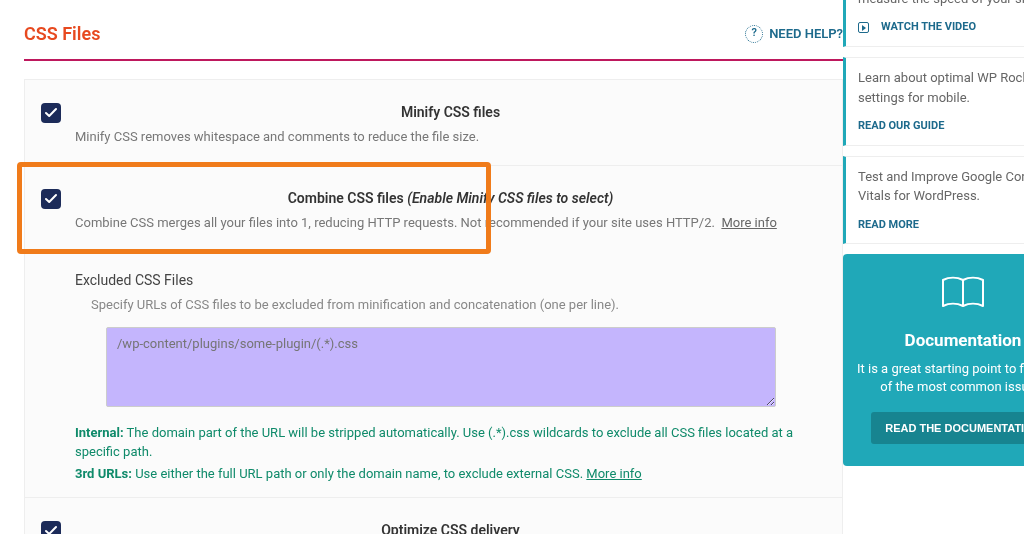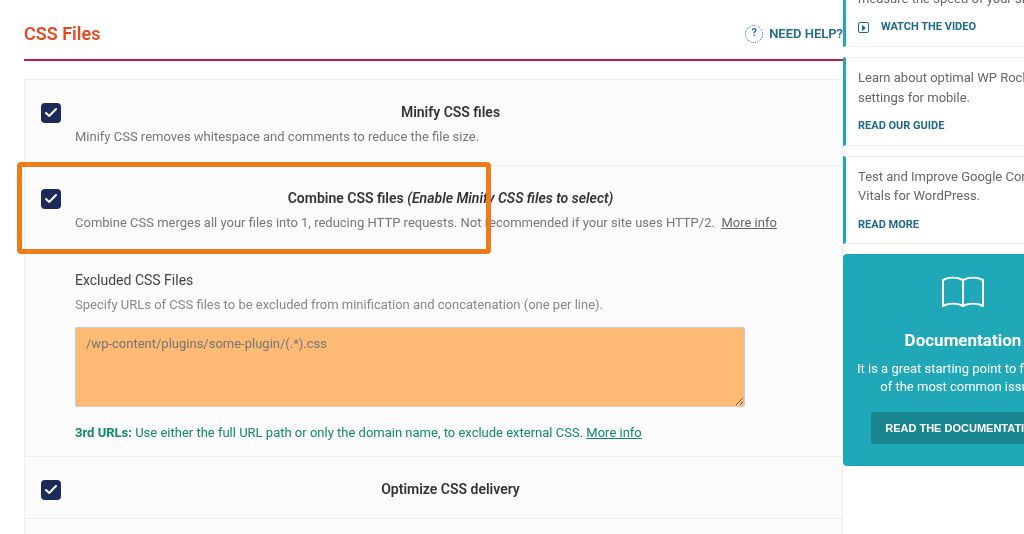--- a/index.html
+++ b/index.html
@@ -114,33 +114,35 @@
   }
   .sub-label {
     font-weight: 400;
     color: #444;
     font-size: 14px;
   }
   .sub-desc {
     color: #888;
     font-size: 13px;
     margin-top: 4px;
+    margin-left: 16px;
   }
   .textarea-wrap { margin-top: 12px; }
   textarea {
     width: 670px;
     height: 80px;
     border: 1px solid #ccc;
     border-radius: 2px;
     padding: 8px 10px;
     font-family: inherit;
     font-size: 13px;
     color: #555;
     resize: both;
-    background: #fdba74;
+    background: #c4b5fd;
+    margin-left: 31px;
   }
   .notes {
     font-size: 13px;
     margin-top: 10px;
     color: #0f8a6a;
     max-width: 740px;
   }
   .notes .note-line { margin-bottom: 2px; }
   .notes strong { font-weight: 700; }
   .notes .gray { color: #0f8a6a; }
@@ -268,20 +270,24 @@
       </div>
 
       <div class="sub-section">
         <div class="sub-label">Excluded CSS Files</div>
         <div class="sub-desc">Specify URLs of CSS files to be excluded from minification and concatenation (one per line).</div>
         <div class="textarea-wrap">
           <textarea placeholder="/wp-content/plugins/some-plugin/(.*).css" style=""></textarea>
         </div>
         <div class="notes">
           <div class="note-line">
+            <strong>Internal:</strong>
+            <span class="gray">The domain part of the URL will be stripped automatically. Use (.*).css wildcards to exclude all CSS files located at a specific path.</span>
+          </div>
+          <div class="note-line">
             <strong>3rd URLs:</strong>
             <span class="gray">Use either the full URL path or only the domain name, to exclude external CSS.</span>
             <span> </span><a class="more-info-green">More info</a>
           </div>
         </div>
       </div>
 
       <div class="divider-top"></div>
       <div class="setting-block" style="border-bottom:1px solid #eeeeee;">
         <div class="chk">

